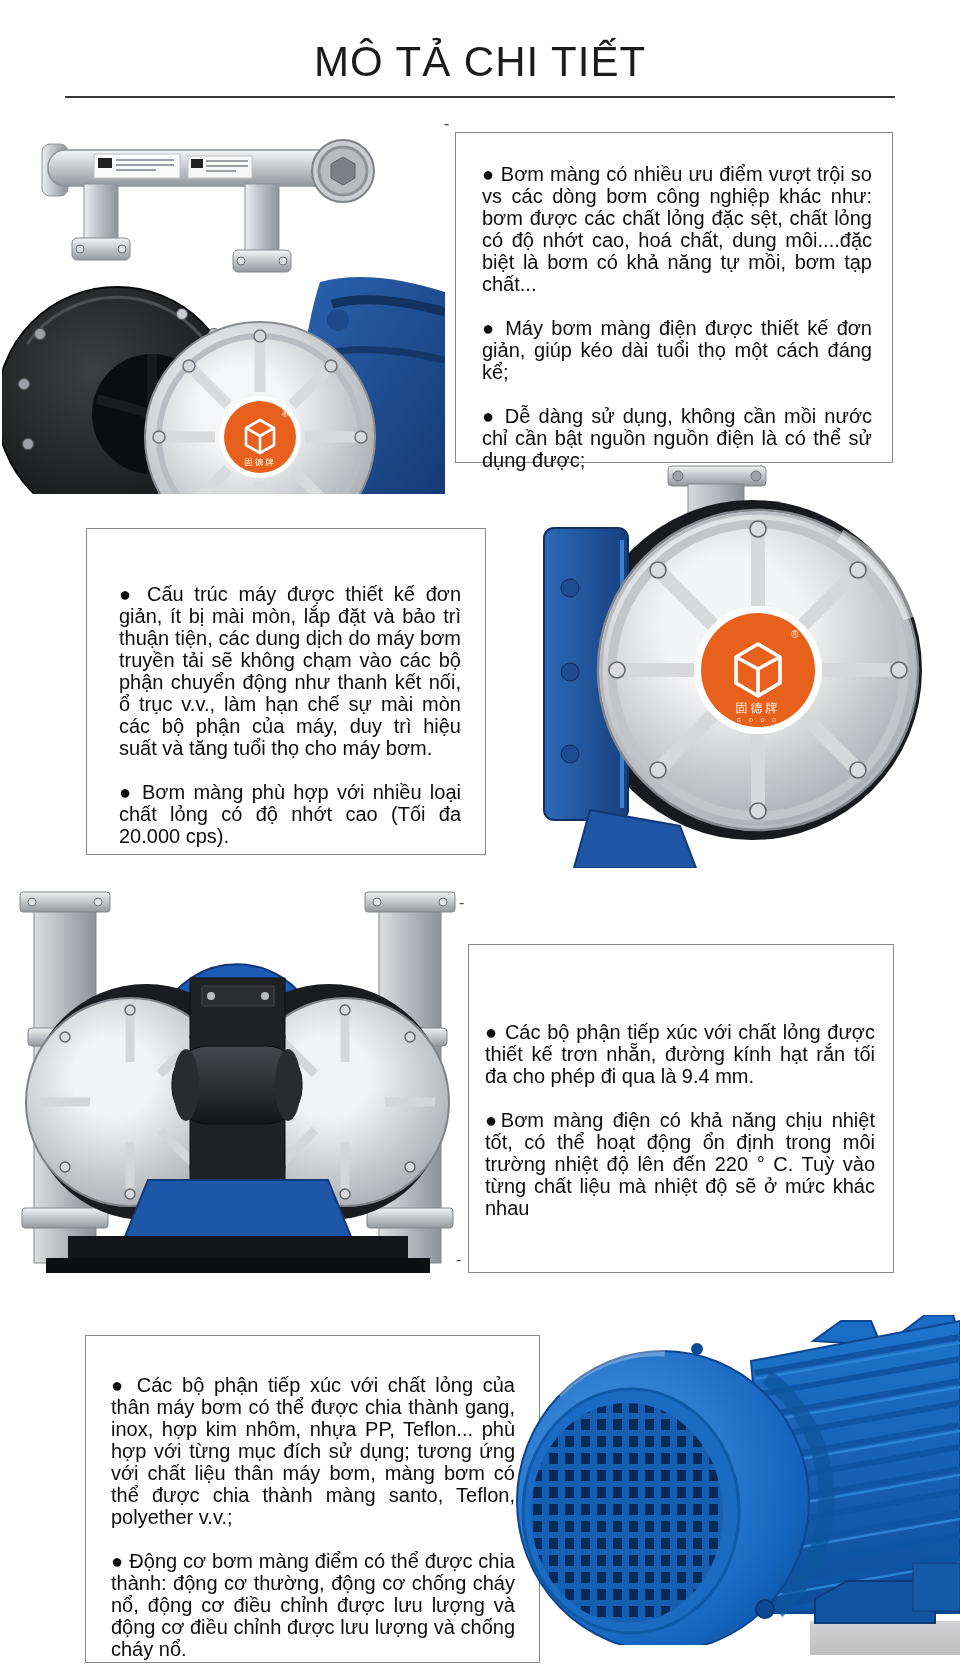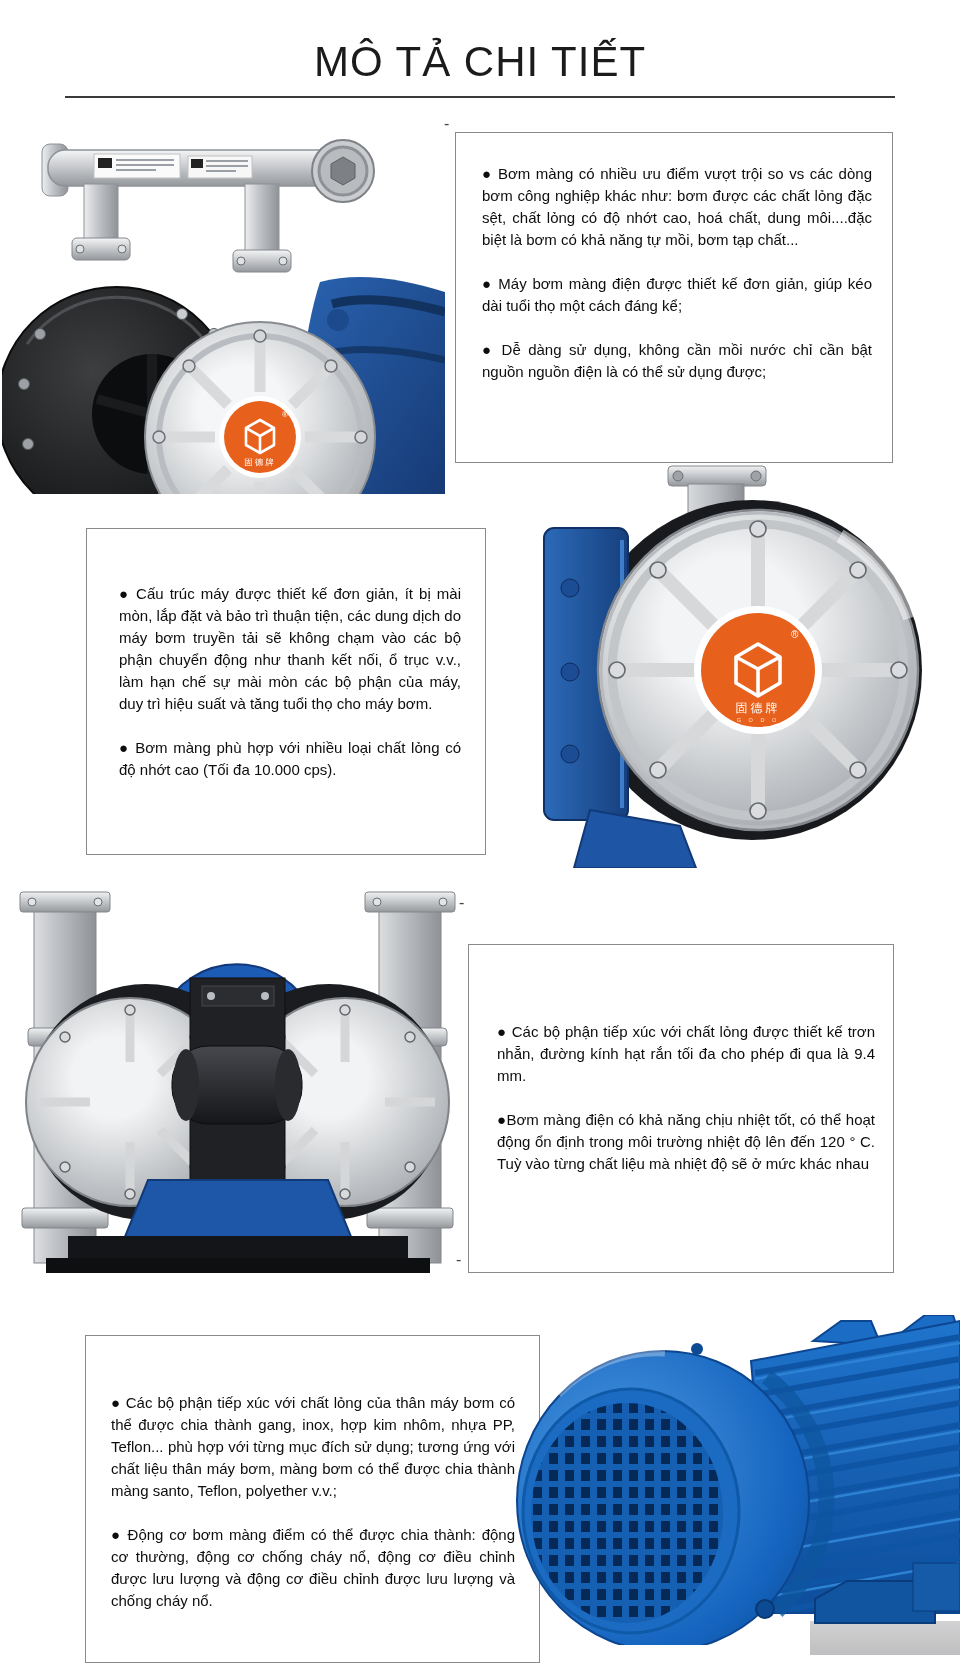--- a/index.html
+++ b/index.html
@@ -4,26 +4,26 @@
 <style>
   html,body{margin:0;padding:0;background:#ffffff;}
   .page{position:relative;width:960px;height:1680px;background:#ffffff;overflow:hidden;
         font-family:"Liberation Sans","DejaVu Sans",sans-serif;color:#0d0d0d;margin-top:20px;}
   .page-title{position:absolute;left:0;right:0;top:18px;margin:0;text-align:center;
         font-size:42px;font-weight:500;letter-spacing:1px;color:#1b1b1b;}
   .rule{position:absolute;background:#3a3a3a;}
   .rule-top{left:65px;top:76px;width:830px;height:2px;}
   .rule-bottom{left:65px;top:1660px;width:830px;height:3px;}
   .tbox{position:absolute;border:1px solid #8a8a8a;background:#ffffff;box-sizing:border-box;z-index:1;}
-  .tbox p{margin:0 0 22px 0;font-size:15px;line-height:22px;text-align:justify;}
+  .tbox p{margin:0 0 22px 0;font-size:20px;line-height:22px;text-align:justify;}
   .tbox p:last-child{margin-bottom:0;}
   .box1{left:455px;top:112px;width:438px;height:331px;padding:30px 20px 0 26px;}
   .box2{left:86px;top:508px;width:400px;height:327px;padding:54px 24px 0 32px;}
-  .box3{left:468px;top:924px;width:426px;height:329px;padding:76px 18px 0 28px;}
-  .box4{left:85px;top:1315px;width:455px;height:328px;padding:56px 24px 0 25px;}
+  .box3{left:468px;top:924px;width:426px;height:329px;padding:76px 18px 0 16px;}
+  .box4{left:85px;top:1315px;width:455px;height:328px;padding:38px 24px 0 25px;}
   .photo{position:absolute;z-index:2;}
   .photo svg{display:block;}
   .img1{left:2px;top:94px;width:443px;height:380px;}
   .img2{left:530px;top:438px;width:430px;height:410px;}
   .img3{left:10px;top:858px;width:455px;height:395px;}
   .img4{left:515px;top:1295px;width:445px;height:330px;}
   .dash{position:absolute;z-index:3;font-size:16px;color:#444;line-height:10px;}
   .dash1{left:444px;top:99px;}
   .dash2{left:459px;top:878px;}
   .dash3{left:456px;top:1235px;}
@@ -158,21 +158,21 @@
   <span class="dash dash1">-</span>
 
   <div class="tbox box1">
     <p>● Bơm màng có nhiều ưu điểm vượt trội so vs các dòng bơm công nghiệp khác như: bơm được các chất lỏng đặc sệt, chất lỏng có độ nhớt cao, hoá chất, dung môi....đặc biệt là bơm có khả năng tự mồi, bơm tạp chất...</p>
     <p>● Máy bơm màng điện được thiết kế đơn giản, giúp kéo dài tuổi thọ một cách đáng kể;</p>
     <p>● Dễ dàng sử dụng, không cần mồi nước chỉ cần bật nguồn nguồn điện là có thể sử dụng được;</p>
   </div>
 
   <div class="tbox box2">
     <p>● Cấu trúc máy được thiết kế đơn giản, ít bị mài mòn, lắp đặt và bảo trì thuận tiện, các dung dịch do máy bơm truyền tải sẽ không chạm vào các bộ phận chuyển động như thanh kết nối, ổ trục v.v., làm hạn chế sự mài mòn các bộ phận của máy, duy trì hiệu suất và tăng tuổi thọ cho máy bơm.</p>
-    <p>● Bơm màng phù hợp với nhiều loại chất lỏng có độ nhớt cao (Tối đa 10.000 cps).</p>
+    <p>● Bơm màng phù hợp với nhiều loại chất lỏng có độ nhớt cao (Tối đa 20.000 cps).</p>
   </div>
 
   <div class="photo img2">
     <svg width="430" height="410" viewBox="0 0 430 410">
       <defs>
         <radialGradient id="p2case" cx=".42" cy=".36" r=".78">
           <stop offset=".28" stop-color="#f3f4f5"></stop>
             <stop offset=".62" stop-color="#c5c8cb"></stop>
             <stop offset="1" stop-color="#9599a0"></stop>
         </radialGradient>
@@ -339,21 +339,21 @@
       <path d="M138,302 L318,302 L344,366 L112,366 Z" fill="#1e56a8" stroke="#123a78" stroke-width="2"></path>
       <rect x="58" y="358" width="340" height="26" fill="#141518"></rect>
       <rect x="36" y="380" width="384" height="15" fill="#0e0f10"></rect>
     </svg>
   </div>
 
   <span class="dash dash2">-</span>
 
   <div class="tbox box3">
     <p>● Các bộ phận tiếp xúc với chất lỏng được thiết kế trơn nhẵn, đường kính hạt rắn tối đa cho phép đi qua là 9.4 mm.</p>
-    <p>●Bơm màng điện có khả năng chịu nhiệt tốt, có thể hoạt động ổn định trong môi trường nhiệt độ lên đến 120 ° C. Tuỳ vào từng chất liệu mà nhiệt độ sẽ ở mức khác nhau</p>
+    <p>●Bơm màng điện có khả năng chịu nhiệt tốt, có thể hoạt động ổn định trong môi trường nhiệt độ lên đến 220 ° C. Tuỳ vào từng chất liệu mà nhiệt độ sẽ ở mức khác nhau</p>
   </div>
 
   <span class="dash dash3">-</span>
 
   <div class="tbox box4">
     <p>● Các bộ phận tiếp xúc với chất lỏng của thân máy bơm có thể được chia thành gang, inox, hợp kim nhôm, nhựa PP, Teflon... phù hợp với từng mục đích sử dụng; tương ứng với chất liệu thân máy bơm, màng bơm có thể được chia thành màng santo, Teflon, polyether v.v.;</p>
     <p>● Động cơ bơm màng điểm có thể được chia thành: động cơ thường, động cơ chống cháy nổ, động cơ điều chỉnh được lưu lượng và động cơ điều chỉnh được lưu lượng và chống cháy nổ.</p>
   </div>
 
   <div class="floor"></div>

